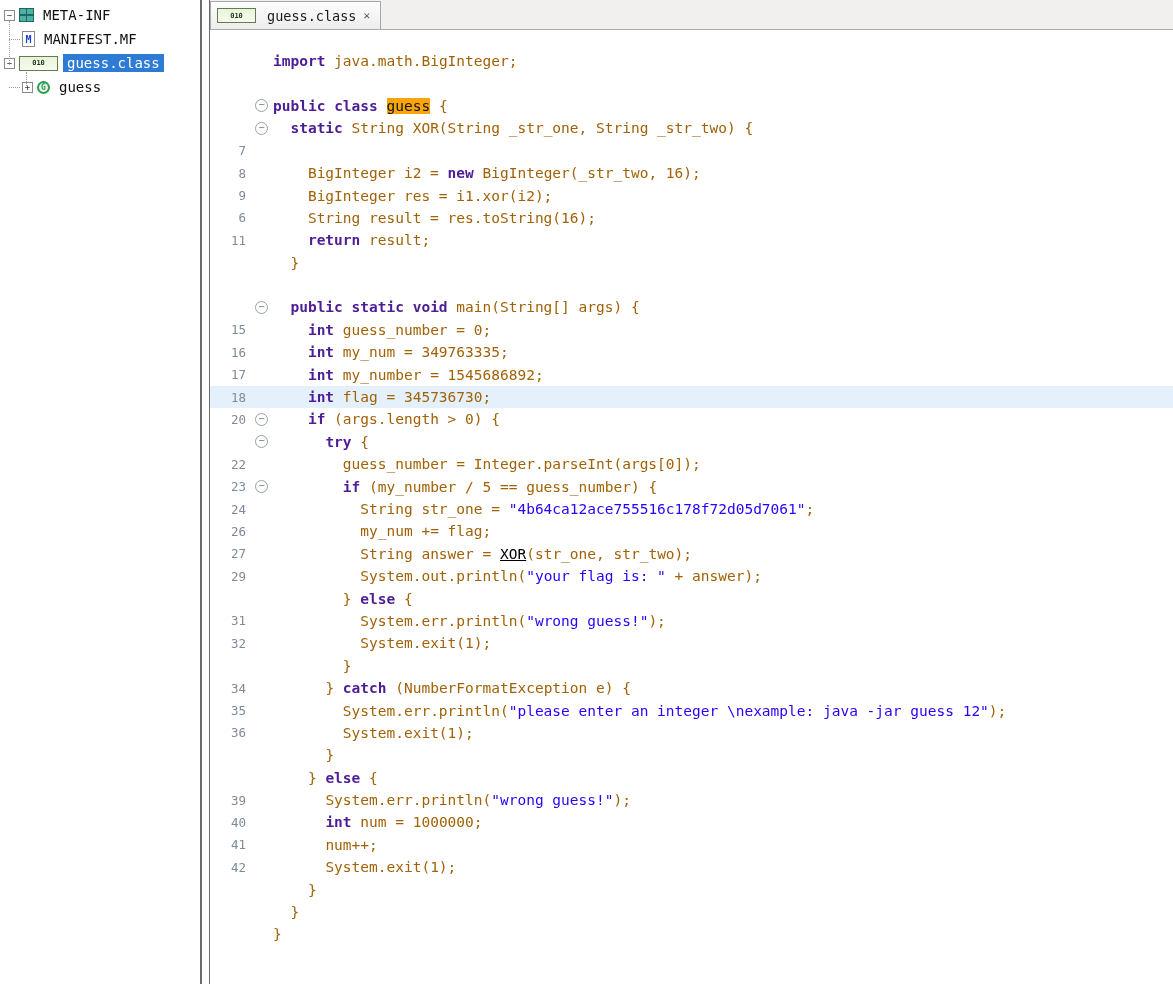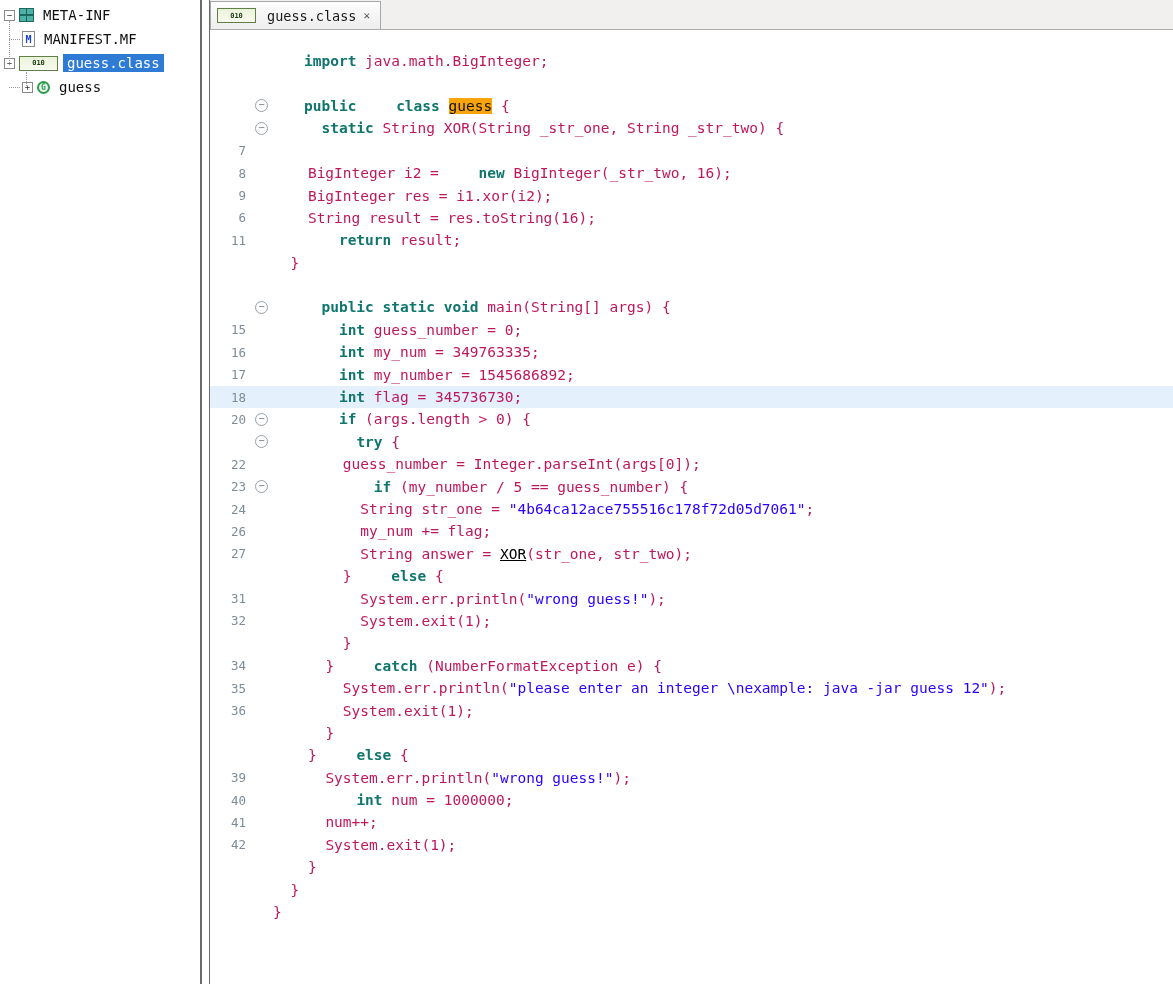--- a/index.html
+++ b/index.html
@@ -56,23 +56,23 @@
   .editor { flex:1; padding-top:20px; overflow:hidden; background:#fff; }
   .cline { display:flex; height:22.4px; align-items:center; font-size:14.5px; white-space:pre; }
   .cline.hl-line { background:#E4F1FC; }
   .ln { width:40px; flex:none; text-align:right; padding-right:4px; font-size:12.5px; color:#7D8B99; }
   .fold { width:23px; flex:none; display:flex; align-items:center; justify-content:center; }
   .fold-marker {
     width:13px; height:13px; border:1px solid #97A1A9; border-radius:50%; background:#fff;
     color:#6F7A82; font-size:10px; line-height:10px; text-align:center; cursor:pointer;
   }
   .code { white-space:pre; color:#000; }
-  .tk-k { color:#0f766e; font-weight:bold;margin-left:31px; }
+  .tk-k { color:#4c1d95; font-weight:bold; }
   .tk-str { color:#2A00FF; }
-  .tk-p { color:#be185d; }
+  .tk-p { color:#a16207; }
   .tk-m { background:#F9A40A; color:#111; }
   .tk-u { color:#000; text-decoration:underline; }
 </style>
 </head>
 <body>
 
 <div class="app">
 
   <aside class="explorer">
     <div class="vline vline-a"></div>
@@ -130,20 +130,21 @@
           <div class="cline"><span class="ln">16</span><span class="fold"></span><span class="code" style="padding-left: 4ch;"><span class="tk-k">int</span><span class="tk-p"> my_num = 349763335;</span></span></div>
           <div class="cline"><span class="ln">17</span><span class="fold"></span><span class="code" style="padding-left: 4ch;"><span class="tk-k">int</span><span class="tk-p"> my_number = 1545686892;</span></span></div>
           <div class="cline hl-line"><span class="ln">18</span><span class="fold"></span><span class="code" style="padding-left: 4ch;"><span class="tk-k">int</span><span class="tk-p"> flag = 345736730;</span></span></div>
           <div class="cline"><span class="ln">20</span><span class="fold"><span class="fold-marker">−</span></span><span class="code" style="padding-left: 4ch;"><span class="tk-k">if</span><span class="tk-p"> (args.length &gt; 0) {</span></span></div>
           <div class="cline"><span class="ln"></span><span class="fold"><span class="fold-marker">−</span></span><span class="code" style="padding-left: 6ch;"><span class="tk-k">try</span><span class="tk-p"> {</span></span></div>
           <div class="cline"><span class="ln">22</span><span class="fold"></span><span class="code" style="padding-left: 8ch;"><span class="tk-p">guess_number = Integer.parseInt(args[0]);</span></span></div>
           <div class="cline"><span class="ln">23</span><span class="fold"><span class="fold-marker">−</span></span><span class="code" style="padding-left: 8ch;"><span class="tk-k">if</span><span class="tk-p"> (my_number / 5 == guess_number) {</span></span></div>
           <div class="cline"><span class="ln">24</span><span class="fold"></span><span class="code" style="padding-left: 10ch;"><span class="tk-p">String str_one = </span><span class="tk-str">"4b64ca12ace755516c178f72d05d7061"</span><span class="tk-p">;</span></span></div>
           <div class="cline"><span class="ln">26</span><span class="fold"></span><span class="code" style="padding-left: 10ch;"><span class="tk-p">my_num += flag;</span></span></div>
           <div class="cline"><span class="ln">27</span><span class="fold"></span><span class="code" style="padding-left: 10ch;"><span class="tk-p">String answer = </span><span class="tk-u">XOR</span><span class="tk-p">(str_one, str_two);</span></span></div>
+          <div class="cline"><span class="ln">29</span><span class="fold"></span><span class="code" style="padding-left: 10ch;"><span class="tk-p">System.out.println(</span><span class="tk-str">"your flag is: "</span><span class="tk-p"> + answer);</span></span></div>
           <div class="cline"><span class="ln"></span><span class="fold"></span><span class="code" style="padding-left: 8ch;"><span class="tk-p">} </span><span class="tk-k">else</span><span class="tk-p"> {</span></span></div>
           <div class="cline"><span class="ln">31</span><span class="fold"></span><span class="code" style="padding-left: 10ch;"><span class="tk-p">System.err.println(</span><span class="tk-str">"wrong guess!"</span><span class="tk-p">);</span></span></div>
           <div class="cline"><span class="ln">32</span><span class="fold"></span><span class="code" style="padding-left: 10ch;"><span class="tk-p">System.exit(1);</span></span></div>
           <div class="cline"><span class="ln"></span><span class="fold"></span><span class="code" style="padding-left: 8ch;"><span class="tk-p">}</span></span></div>
           <div class="cline"><span class="ln">34</span><span class="fold"></span><span class="code" style="padding-left: 6ch;"><span class="tk-p">} </span><span class="tk-k">catch</span><span class="tk-p"> (NumberFormatException e) {</span></span></div>
           <div class="cline"><span class="ln">35</span><span class="fold"></span><span class="code" style="padding-left: 8ch;"><span class="tk-p">System.err.println(</span><span class="tk-str">"please enter an integer \nexample: java -jar guess 12"</span><span class="tk-p">);</span></span></div>
           <div class="cline"><span class="ln">36</span><span class="fold"></span><span class="code" style="padding-left: 8ch;"><span class="tk-p">System.exit(1);</span></span></div>
           <div class="cline"><span class="ln"></span><span class="fold"></span><span class="code" style="padding-left: 6ch;"><span class="tk-p">}</span></span></div>
           <div class="cline"><span class="ln"></span><span class="fold"></span><span class="code" style="padding-left: 4ch;"><span class="tk-p">} </span><span class="tk-k">else</span><span class="tk-p"> {</span></span></div>
           <div class="cline"><span class="ln">39</span><span class="fold"></span><span class="code" style="padding-left: 6ch;"><span class="tk-p">System.err.println(</span><span class="tk-str">"wrong guess!"</span><span class="tk-p">);</span></span></div>

